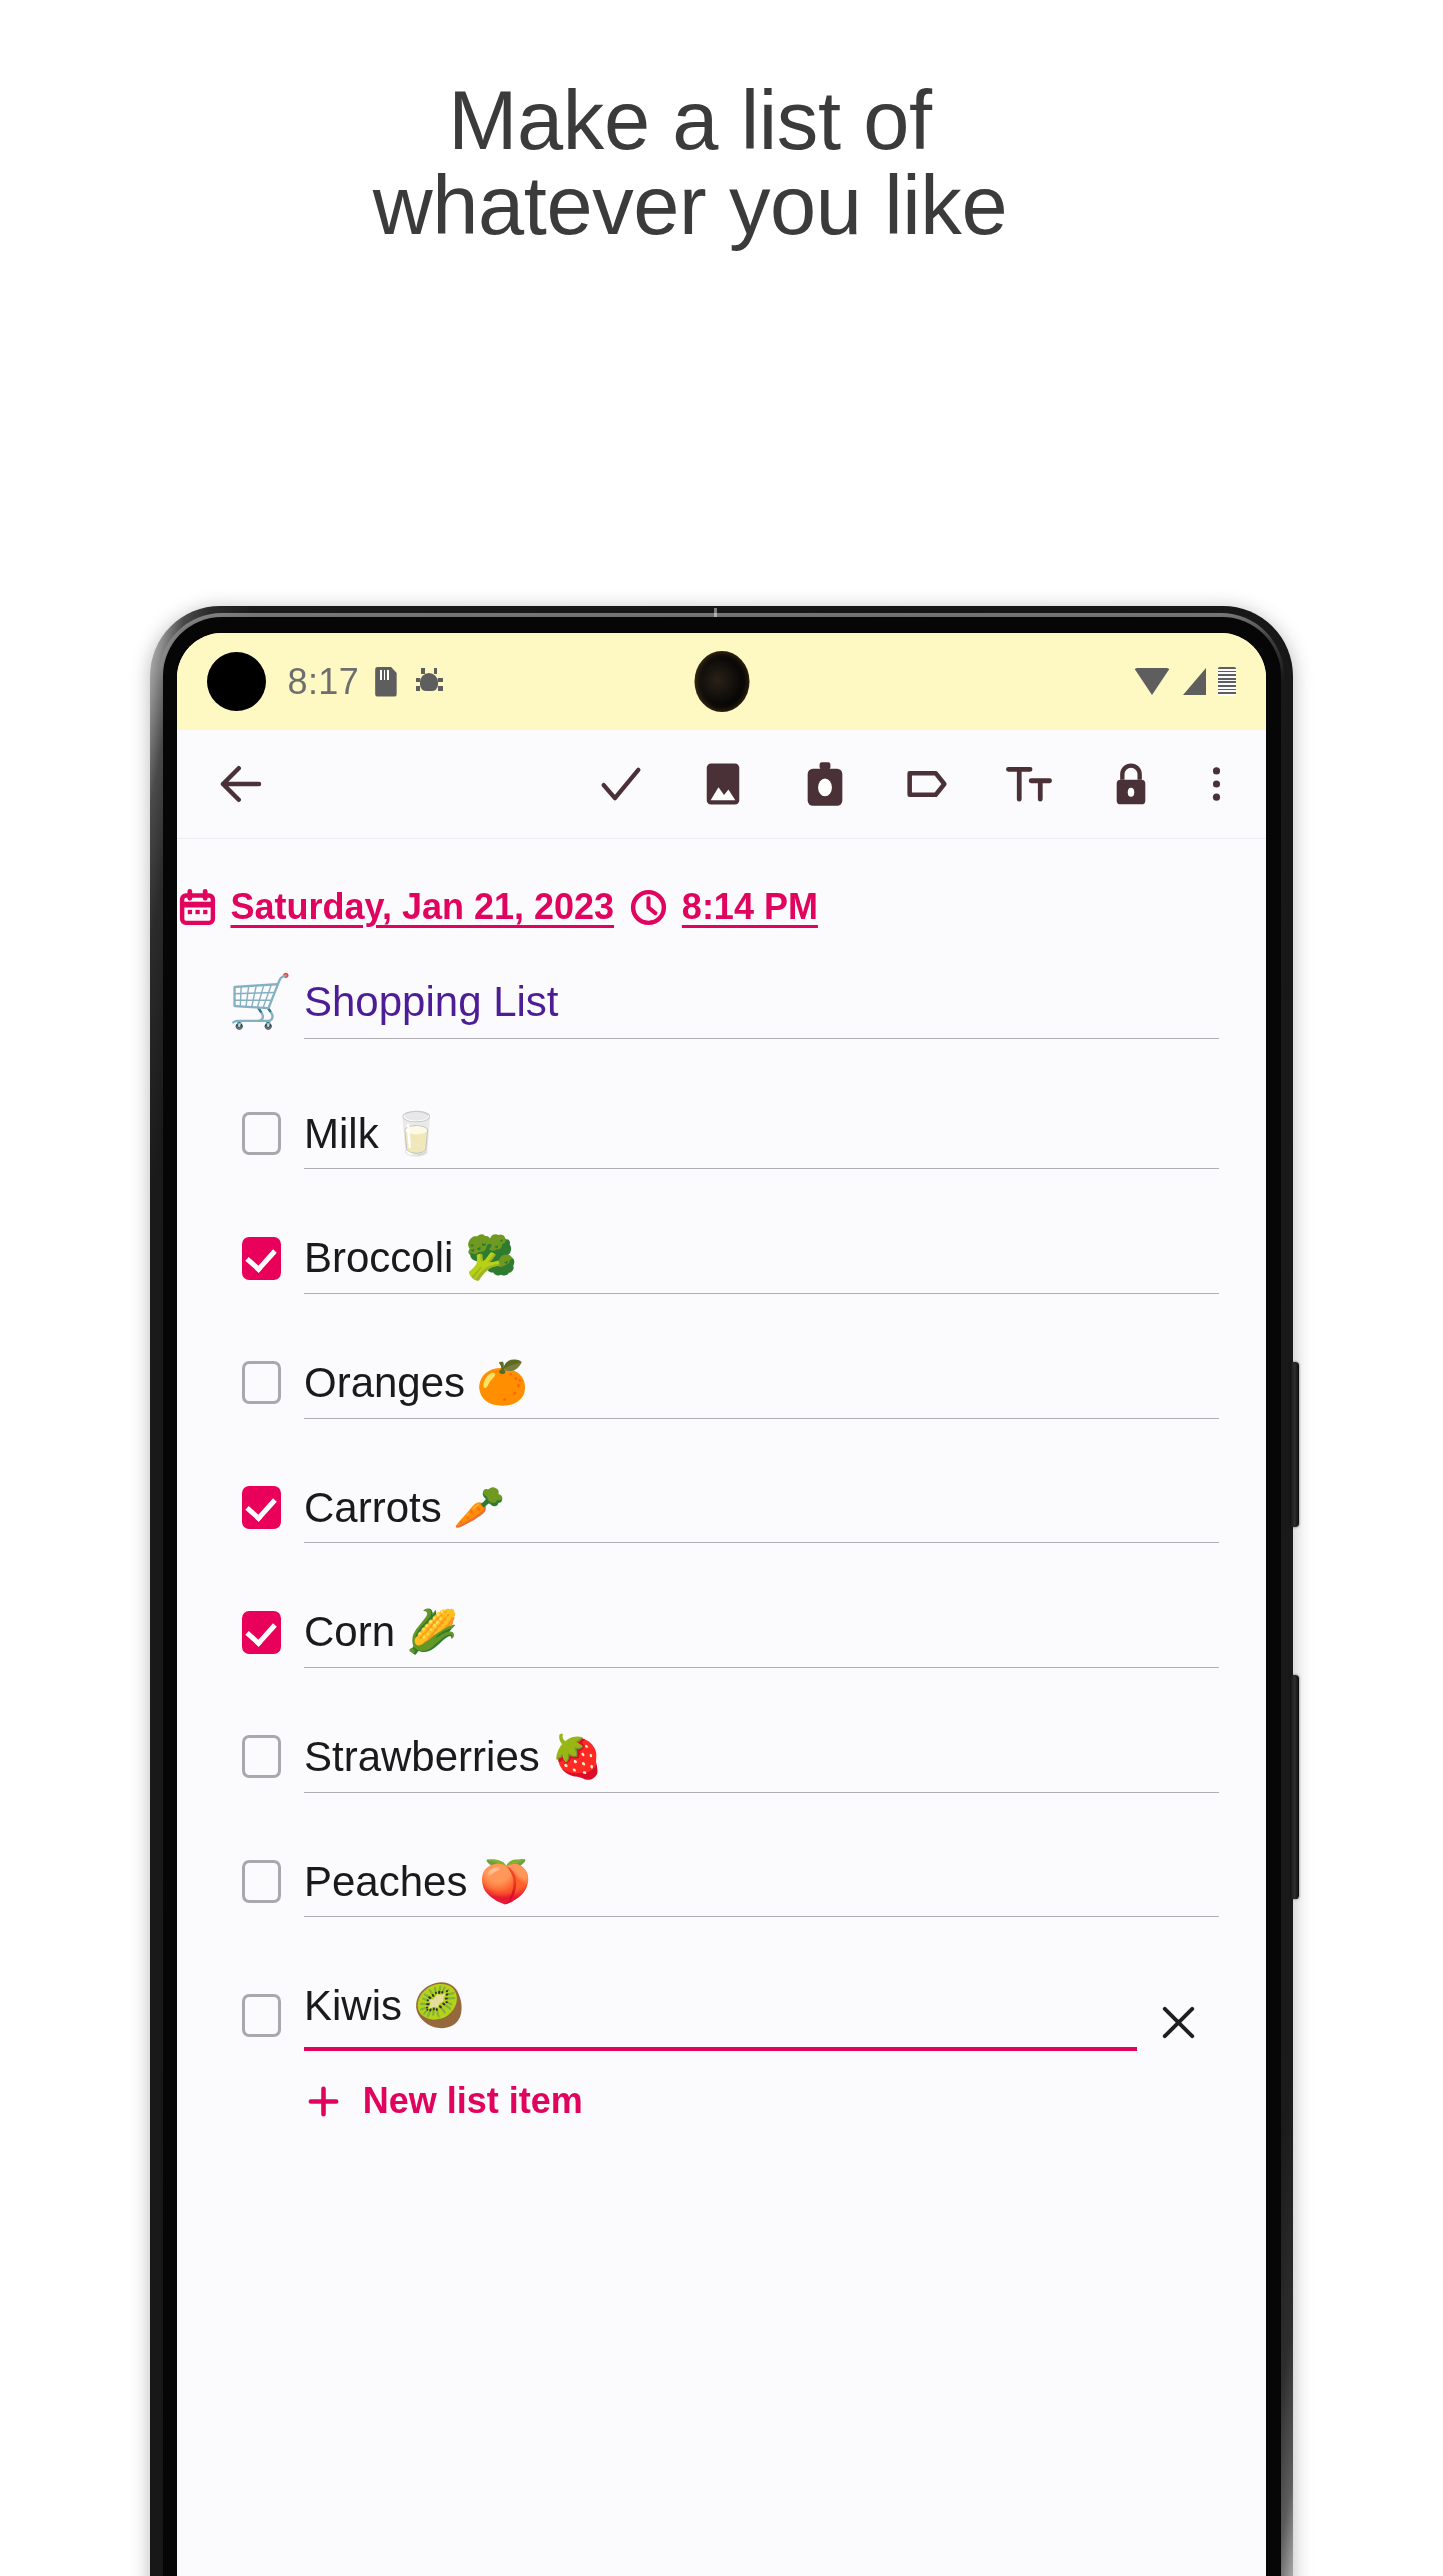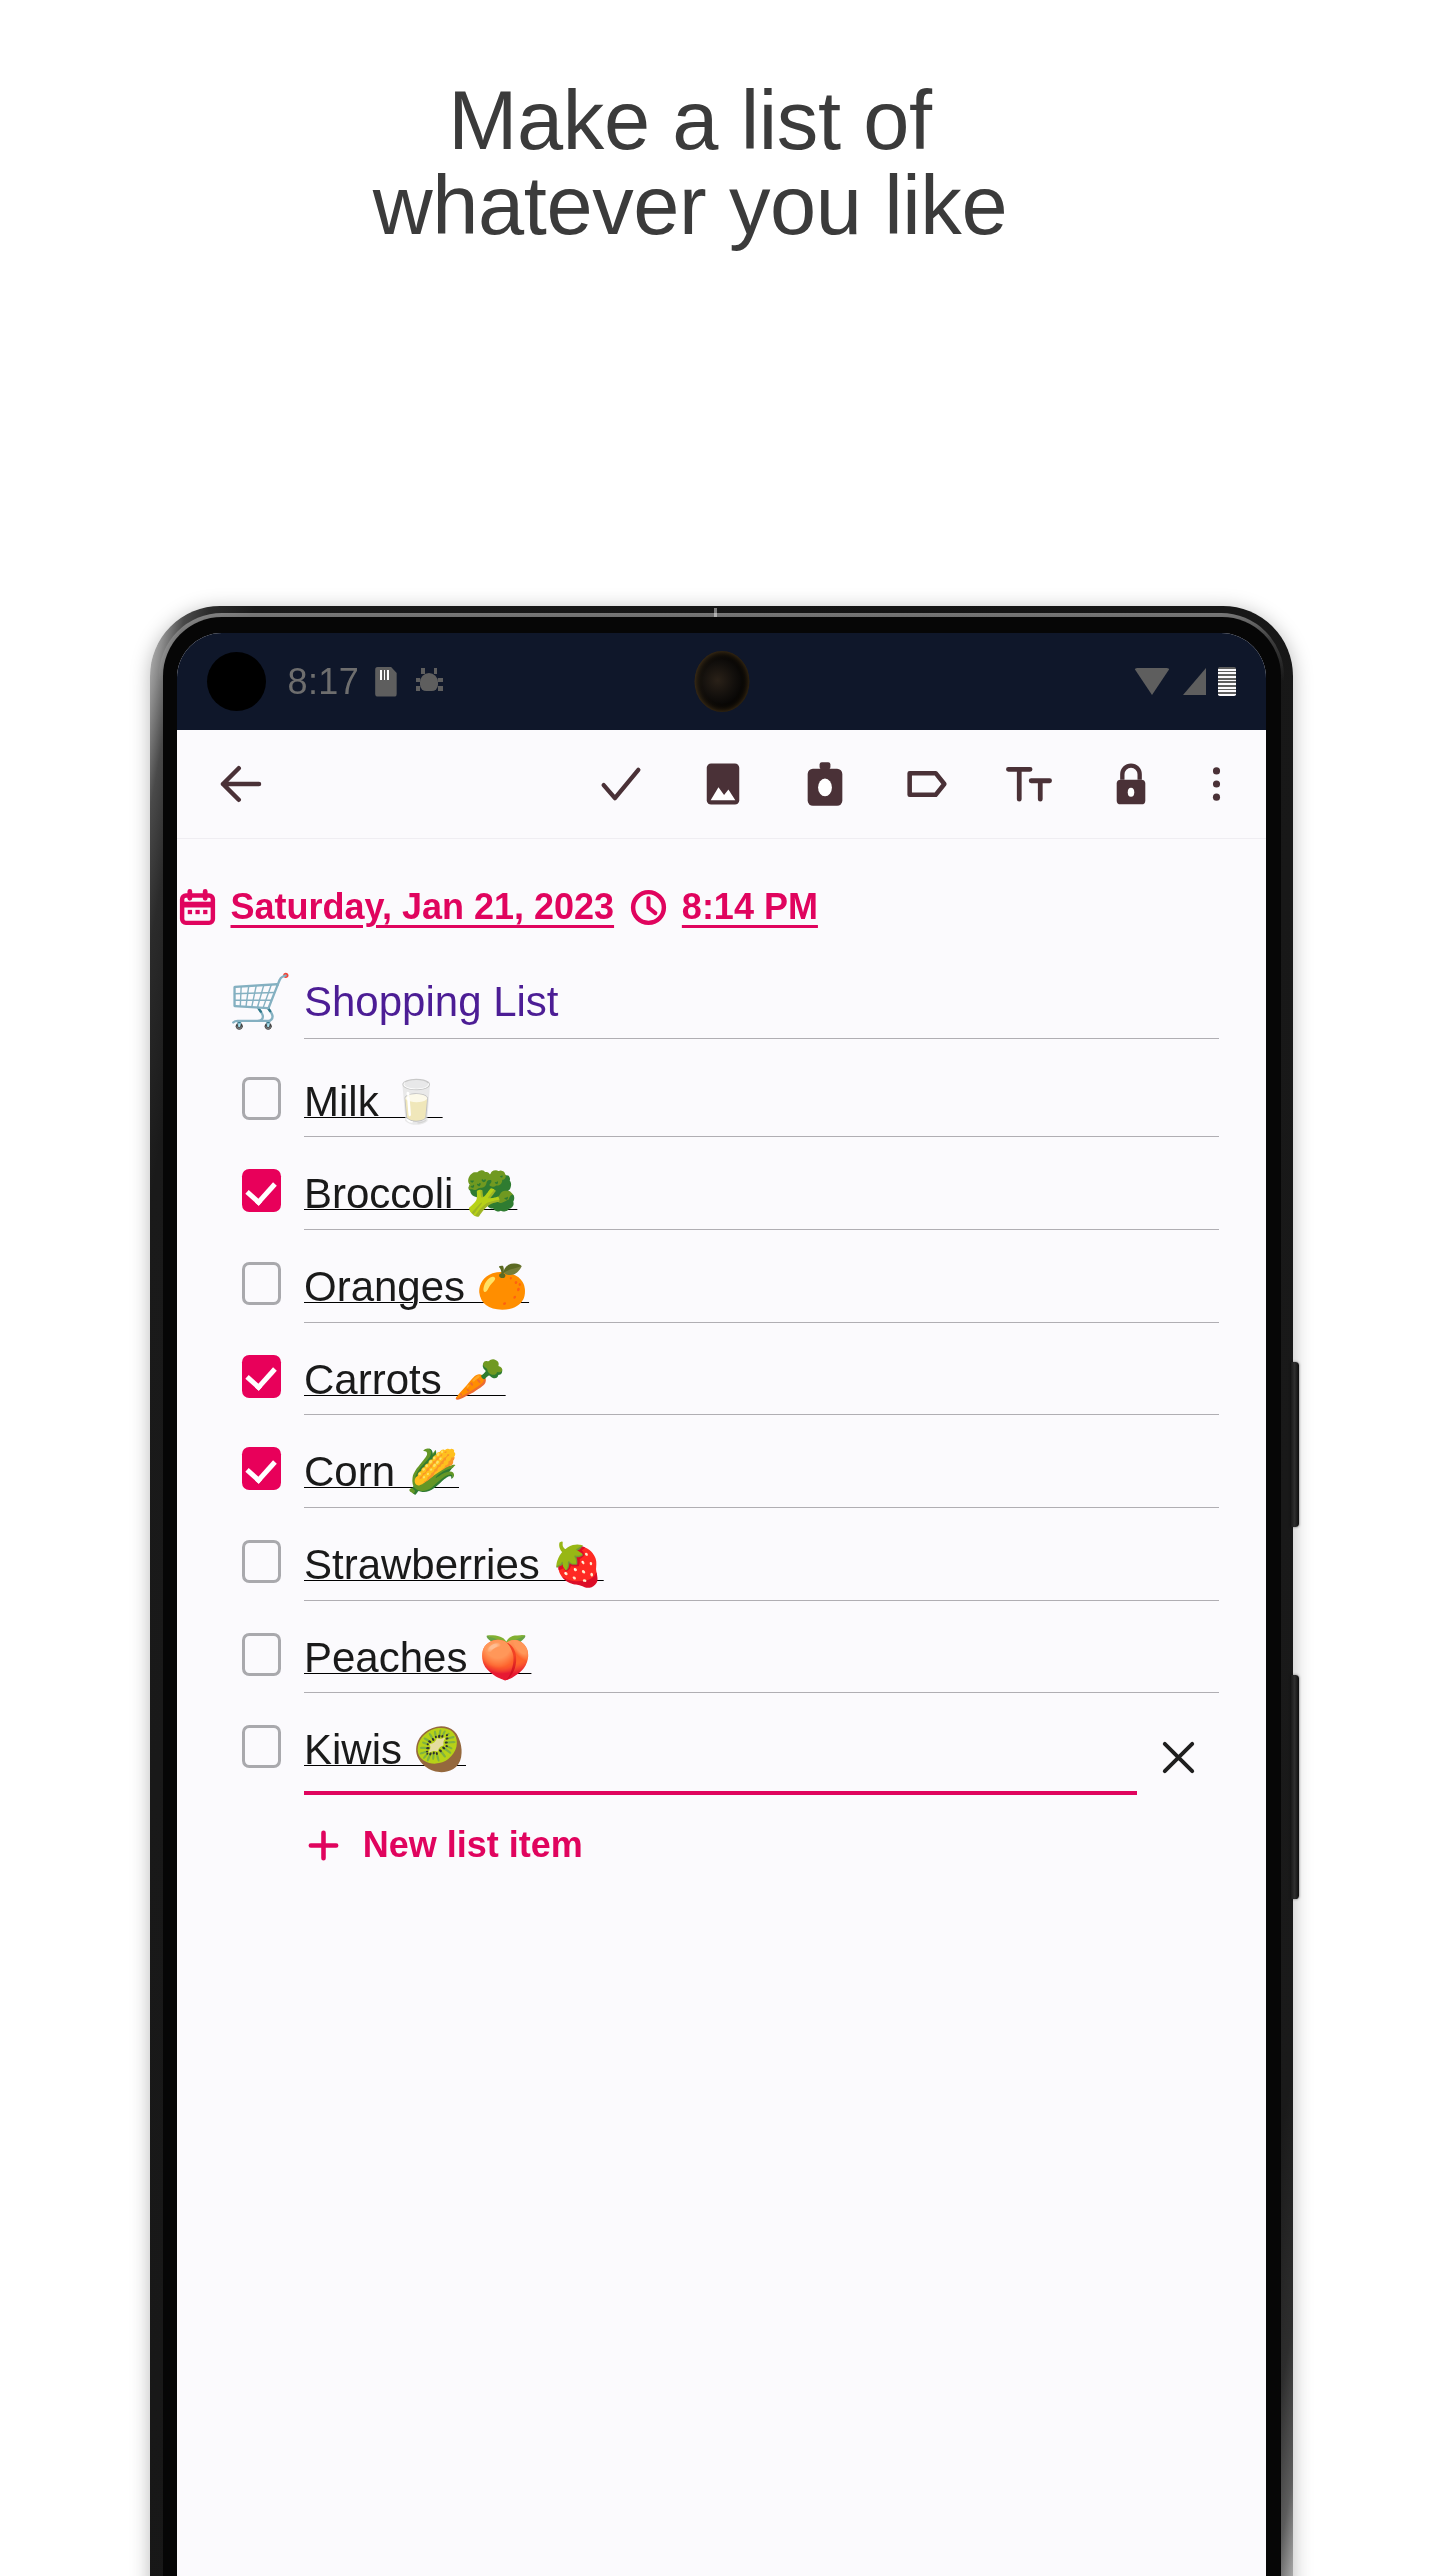--- a/index.html
+++ b/index.html
@@ -108,21 +108,21 @@
   
   .statusbar {
     position: absolute;
     left: 0; top: 0;
     width: 100%;
     height: 97px;
     display: flex;
     align-items: center;
     padding: 0 30px;
     box-sizing: border-box;
-    background: #0f172a;
+    background: #fef9c3;
   }
   .punchhole-left {
     width: 59px; height: 59px;
     border-radius: 50%;
     background: #000;
     flex: 0 0 auto;
   }
   .status-time {
     margin-left: 21.5px;
     font-size: 36px;
@@ -283,23 +283,23 @@
   .title-text {
     font-size: 42px;
     color: #4c1d95;
     font-family: "Liberation Sans", sans-serif;
   }
 
   
   .list-rows { padding: 5.4px 0 0 0; }
   .list-row {
     display: flex;
+    align-items: flex-end;
     padding: 0 47px 0 41px;
-    margin-top: 32px;
-    text-decoration: underline;
+    margin-top: 64px;
   }
   .cb-wrap {
     width: 86px;
     flex: 0 0 auto;
     display: flex;
     justify-content: center;
     padding-bottom: 14.3px;
     cursor: pointer;
   }
   .cbox {

